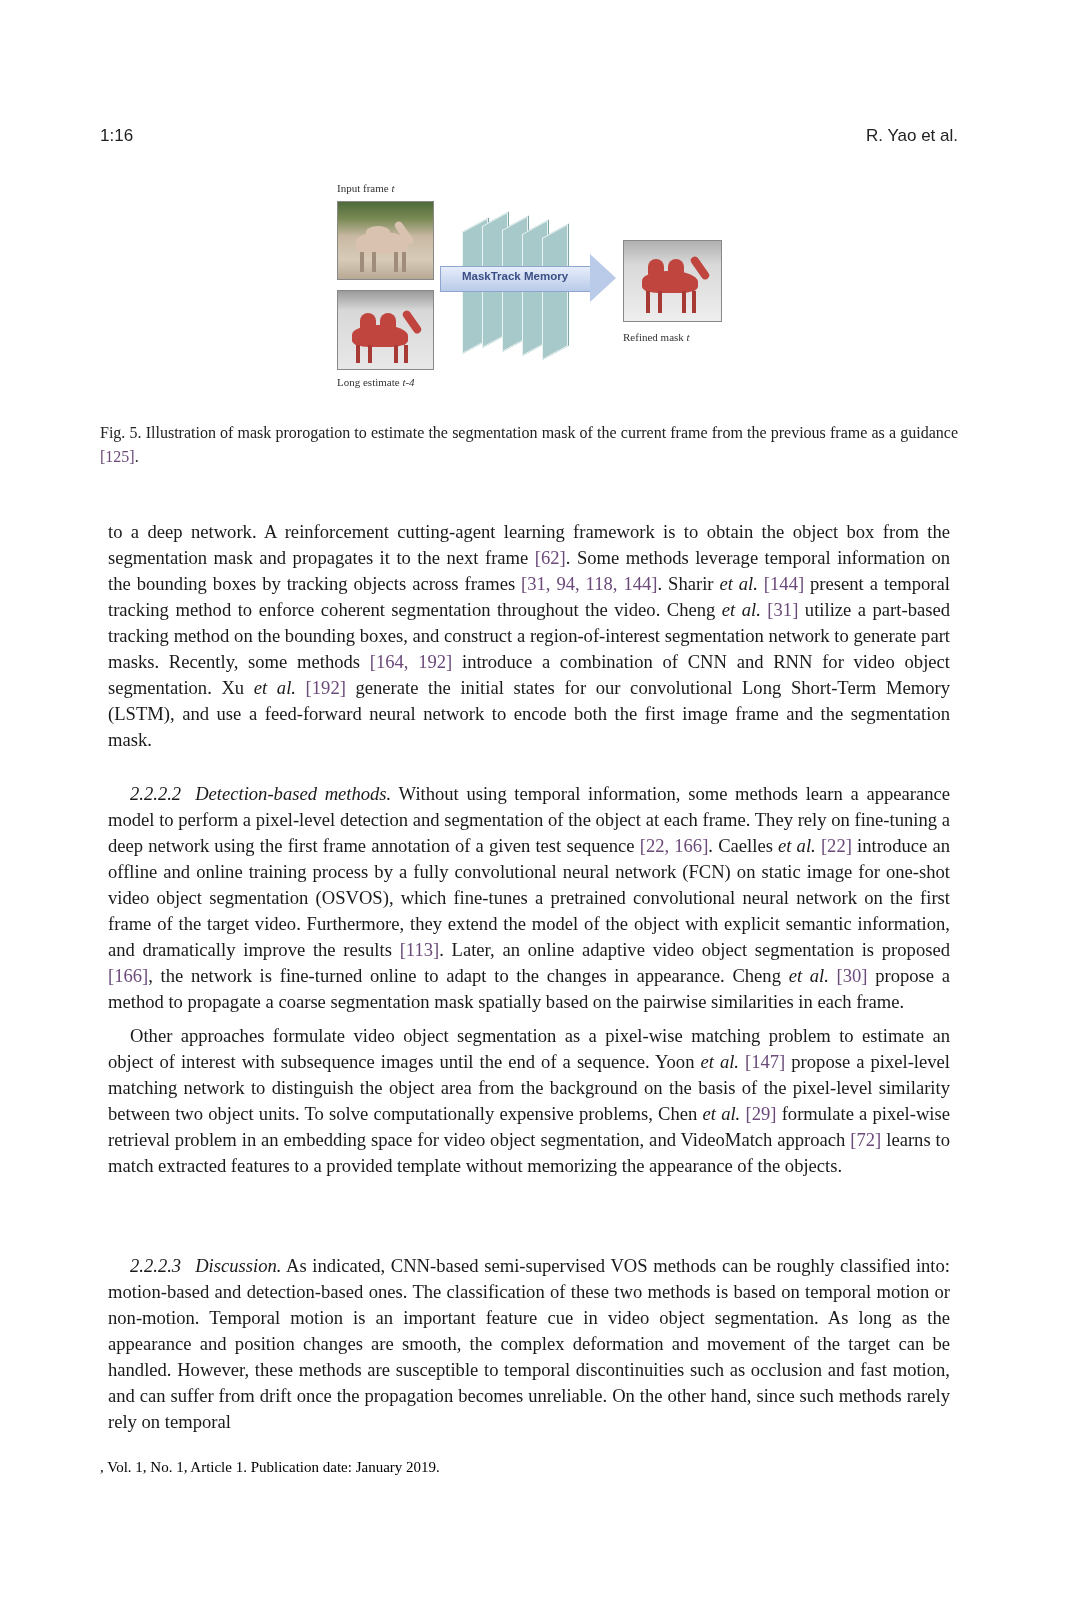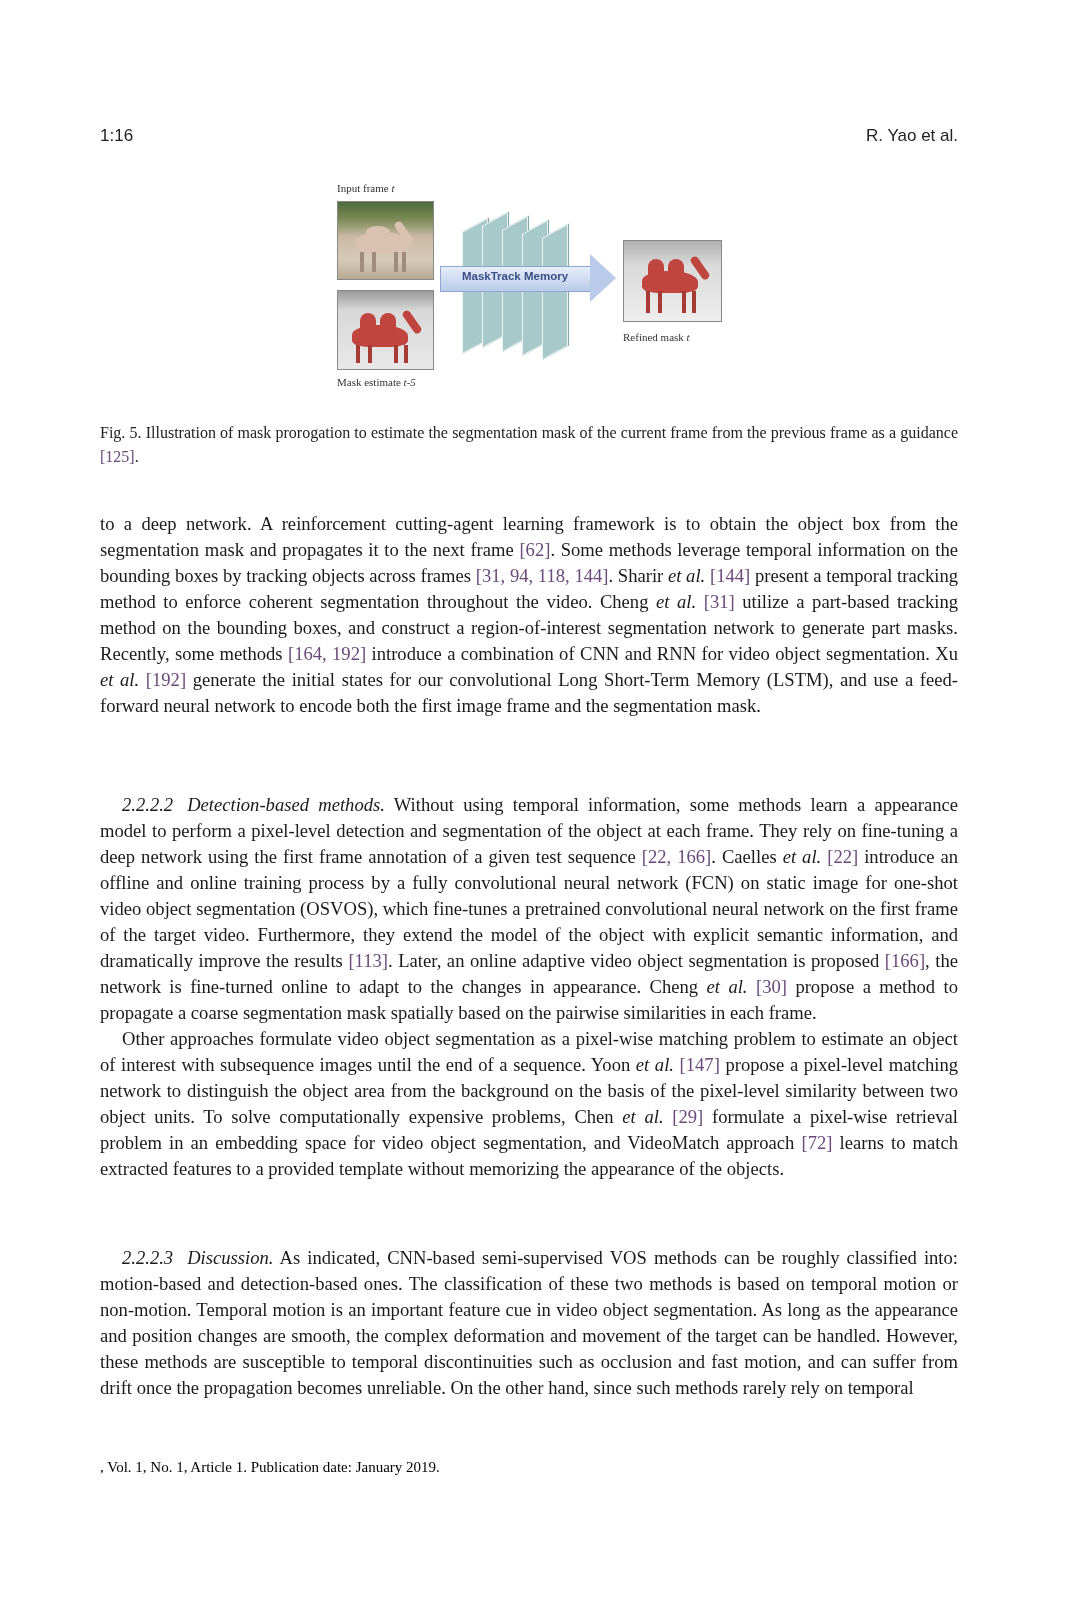--- a/index.html
+++ b/index.html
@@ -32,21 +32,21 @@
     .arrow-head { position: absolute; left: 150px; top: -7px; width: 0; height: 0;
                   border-top: 24px solid transparent; border-bottom: 24px solid transparent;
                   border-left: 26px solid #b9cbe9; }
     .arrow-text { position: absolute; left: 0; top: 9px; width: 150px; text-align: center;
                   font-family: "Liberation Sans", "DejaVu Sans", sans-serif; font-weight: bold; font-size: 11.5px; color: #3b4f86; }
     .caption { position: absolute; top: 421px; left: 100px; width: 858px;
                font-family: Liberation Serif, serif; font-size: 16px; line-height: 24px;
                text-align: justify; color: #222; }
     .body-text { position: absolute; left: 100px; width: 858px; font-size: 18.6px; line-height: 26px;
                  text-align: justify; color: #1a1a1a; }
-    .body-text p { margin: 0; }
+    .body-text p { margin: 8px; }
     .body-text p.indent { text-indent: 22px; }
     .cite { color: #6b4a7a; }
     .secnum { font-style: italic; margin-right: 14px; }
     .sectitle { font-style: italic; }
     .etal { font-style: italic; }
     .footer { position: absolute; top: 1459px; left: 100px; font-size: 15px; color: #000000; }
   </style>
 </head>
 <body>
 
@@ -78,21 +78,21 @@
         <div class="camel-hump" style="left:22px; top:22px; width:16px; height:16px; background:#c0453f;"></div>
         <div class="camel-hump" style="left:42px; top:22px; width:16px; height:16px; background:#c0453f;"></div>
         <div class="camel-neck" style="left:70px; top:18px; width:8px; height:26px; background:#c0453f;"></div>
         <div class="camel-leg" style="left:18px; top:54px; height:18px; background:#a83a35;"></div>
         <div class="camel-leg" style="left:30px; top:54px; height:18px; background:#a83a35;"></div>
         <div class="camel-leg" style="left:56px; top:54px; height:18px; background:#a83a35;"></div>
         <div class="camel-leg" style="left:66px; top:54px; height:18px; background:#a83a35;"></div>
       </div>
     </div>
 
-    <div class="fig-label" style="left:7px; top:196px;"><span>Mask estimate </span><i>t-5</i></div>
+    <div class="fig-label" style="left:7px; top:196px;"><span>Long estimate </span><i>t-4</i></div>
 
     <div class="layers">
       <div class="layer" style="left:0px; top:20px;"></div>
       <div class="layer" style="left:20px; top:14px;"></div>
       <div class="layer" style="left:40px; top:18px;"></div>
       <div class="layer" style="left:60px; top:22px;"></div>
       <div class="layer" style="left:80px; top:26px;"></div>
     </div>
 
     <div class="arrow">
@@ -118,21 +118,21 @@
   </div>
 
   <div class="caption">
     <span>Fig. 5.  </span><span>Illustration of mask prorogation to estimate the segmentation mask of the current frame from the previous frame as a guidance </span><a class="cite">[125]</a><span>.</span>
   </div>
 
   <div class="body-text" style="top:511px;">
     <p>to a deep network. A reinforcement cutting-agent learning framework is to obtain the object box from the segmentation mask and propagates it to the next frame <a class="cite">[62]</a>. Some methods leverage temporal information on the bounding boxes by tracking objects across frames <a class="cite">[31, 94, 118, 144]</a>. Sharir <span class="etal">et al.</span> <a class="cite">[144]</a> present a temporal tracking method to enforce coherent segmentation throughout the video. Cheng <span class="etal">et al.</span> <a class="cite">[31]</a> utilize a part-based tracking method on the bounding boxes, and construct a region-of-interest segmentation network to generate part masks. Recently, some methods <a class="cite">[164, 192]</a> introduce a combination of CNN and RNN for video object segmentation. Xu <span class="etal">et al.</span> <a class="cite">[192]</a> generate the initial states for our convolutional Long Short-Term Memory (LSTM), and use a feed-forward neural network to encode both the first image frame and the segmentation mask.</p>
   </div>
 
-  <div class="body-text" style="top:792px;">
+  <div class="body-text" style="top:773px;">
     <p class="indent"><span class="secnum">2.2.2.2</span><span class="sectitle">Detection-based methods.</span><span> Without using temporal information, some methods learn a appearance model to perform a pixel-level detection and segmentation of the object at each frame.  They rely on fine-tuning a deep network using the first frame annotation of a given test sequence <a class="cite">[22, 166]</a>. Caelles <span class="etal">et al.</span> <a class="cite">[22]</a> introduce an offline and online training process by a fully convolutional neural network (FCN) on static image for one-shot video object segmentation (OSVOS), which fine-tunes a pretrained convolutional neural network on the first frame of the target video. Furthermore, they extend the model of the object with explicit semantic information, and dramatically improve the results <a class="cite">[113]</a>. Later, an online adaptive video object segmentation is proposed <a class="cite">[166]</a>, the network is fine-turned online to adapt to the changes in appearance. Cheng <span class="etal">et al.</span> <a class="cite">[30]</a> propose a method to propagate a coarse segmentation mask spatially based on the pairwise similarities in each frame.</span></p>
     <p class="indent">Other approaches formulate video object segmentation as a pixel-wise matching problem to estimate an object of interest with subsequence images until the end of a sequence. Yoon <span class="etal">et al.</span> <a class="cite">[147]</a> propose a pixel-level matching network to distinguish the object area from the background on the basis of the pixel-level similarity between two object units. To solve computationally expensive problems, Chen <span class="etal">et al.</span> <a class="cite">[29]</a> formulate a pixel-wise retrieval problem in an embedding space for video object segmentation, and VideoMatch approach <a class="cite">[72]</a> learns to match extracted features to a provided template without memorizing the appearance of the objects.</p>
   </div>
 
   <div class="body-text" style="top:1245px;">
     <p class="indent"><span class="secnum">2.2.2.3</span><span class="sectitle">Discussion.</span><span> As indicated, CNN-based semi-supervised VOS methods can be roughly classified into: motion-based and detection-based ones. The classification of these two methods is based on temporal motion or non-motion. Temporal motion is an important feature cue in video object segmentation. As long as the appearance and position changes are smooth, the complex deformation and movement of the target can be handled. However, these methods are susceptible to temporal discontinuities such as occlusion and fast motion, and can suffer from drift once the propagation becomes unreliable. On the other hand, since such methods rarely rely on temporal</span></p>
   </div>
 
   <div class="footer">, Vol. 1, No. 1, Article 1. Publication date: January 2019.</div>
 </div>

